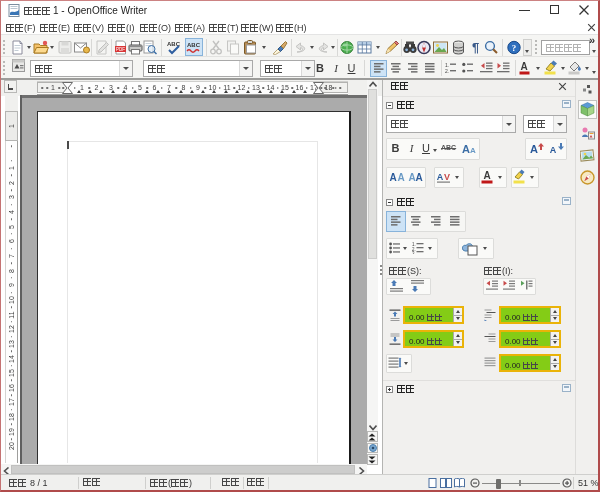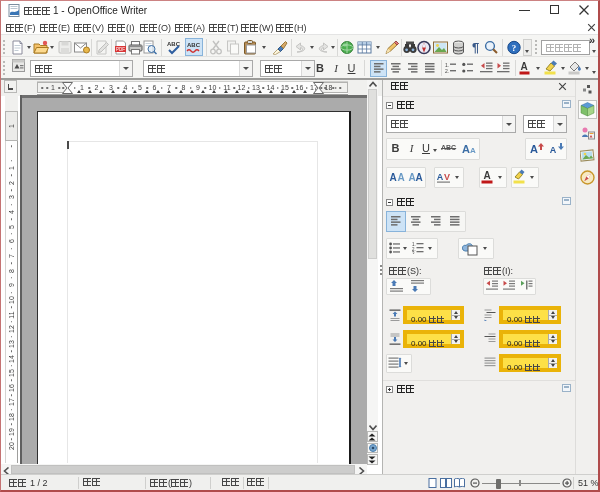--- a/index.html
+++ b/index.html
@@ -13,21 +13,21 @@
 repeating-linear-gradient(90deg,#b2b2b2 0 1px,transparent 1px 4.1px)}
 i.s7{width:7px;height:7px}
 .row{display:flex;align-items:center}
 .ts{position:absolute;width:1px;background:#d8d8d6}
 .cmb{position:absolute;background:#fff;border:1px solid #a9a9a9}
 .cmbtxt{position:absolute;left:4px;top:4px}
 .cmba{position:absolute;right:0;top:0;bottom:0;width:13px;background:#f4f4f3;border-left:1px solid #d9d9d9;display:flex;align-items:center;justify-content:center}
 .td{width:0;height:0;border-left:3px solid transparent;border-right:3px solid transparent;border-top:3.5px solid #4c4c4c}
 .tdd{width:0;height:0;border-left:2.5px solid transparent;border-right:2.5px solid transparent;border-top:3px solid #4c4c4c}
 .sb{position:absolute;border:1px solid #dcdcda;background:#fafaf8;border-radius:1px}
-.fld{position:absolute;background:#fde047;border:4px solid #eab308;font-size:8px;color:#222}
+.fld{position:absolute;background:#84cc16;border:2px solid #eab308;font-size:8px;color:#222}
 .spn{position:absolute;right:0;top:0;bottom:0;width:9px;border-left:1px solid #ababab;display:flex;flex-direction:column}
 .spn>div{flex:1;background:#f2f2f1;display:flex;align-items:center;justify-content:center}
 .spn>div:first-child{border-bottom:1px solid #ababab}
 .tu{width:0;height:0;border-left:2.5px solid transparent;border-right:2.5px solid transparent;border-bottom:3px solid #444}
 .tdn{width:0;height:0;border-left:2.5px solid transparent;border-right:2.5px solid transparent;border-top:3px solid #444}
 .secbox{width:7px;height:7px;border:1px solid #868686;background:#fff;position:relative;display:inline-block}
 .secbox:before{content:"";position:absolute;left:1px;right:1px;top:2px;height:1px;background:#333}
 .secbox.plus:after{content:"";position:absolute;top:1px;bottom:1px;left:2px;width:1px;background:#333}
 .flt{position:absolute;width:9px;height:8px;border:1px solid #9ab2c8;background:#f2f6fa}
 .flt:before{content:"";position:absolute;left:1px;right:1px;top:1px;height:2px;background:#9ab2c8}
@@ -848,21 +848,21 @@
   </svg>
 <svg class="ab" style="left:580px;top:170px" width="15" height="15" viewBox="0 0 15 15">
     <circle cx="7.5" cy="7.5" r="6.5" fill="#f7e9c2" stroke="#c8962a" stroke-width="1.4"></circle>
     <path d="M7.5 2.5 L9 7.5 L7.5 12.5 L6 7.5 Z" fill="#c84b4b" transform="rotate(40 7.5 7.5)"></path>
     <path d="M7.5 2.5 L9 7.5 L6 7.5 Z" fill="#fdfdfd" transform="rotate(40 7.5 7.5)"></path>
   </svg>
 <div class="ab" style="left:1px;top:474px;width:597px;height:16px;background:#f0f0ee;border-top:1px solid #cfcfcd"></div>
 <div class="ab row" style="left:9px;top:478px">
     <i class="c"></i>
     <i class="c"></i>
-    <span style="font-size:9px;color:#333;margin-left:3px">1 / 2</span>
+    <span style="font-size:9px;color:#333;margin-left:3px">8 / 1</span>
   </div>
 <div class="ab" style="left:78px;top:476.5px;width:1px;height:12px;background:#cfcfcd"></div>
 <div class="ab" style="left:145px;top:476.5px;width:1px;height:12px;background:#cfcfcd"></div>
 <div class="ab" style="left:210px;top:476.5px;width:1px;height:12px;background:#cfcfcd"></div>
 <div class="ab" style="left:243px;top:476.5px;width:1px;height:12px;background:#cfcfcd"></div>
 <div class="ab" style="left:268px;top:476.5px;width:1px;height:12px;background:#cfcfcd"></div>
 <div class="ab row" style="left:83px;top:478px">
     <i class="c"></i>
     <i class="c"></i>
   </div>

